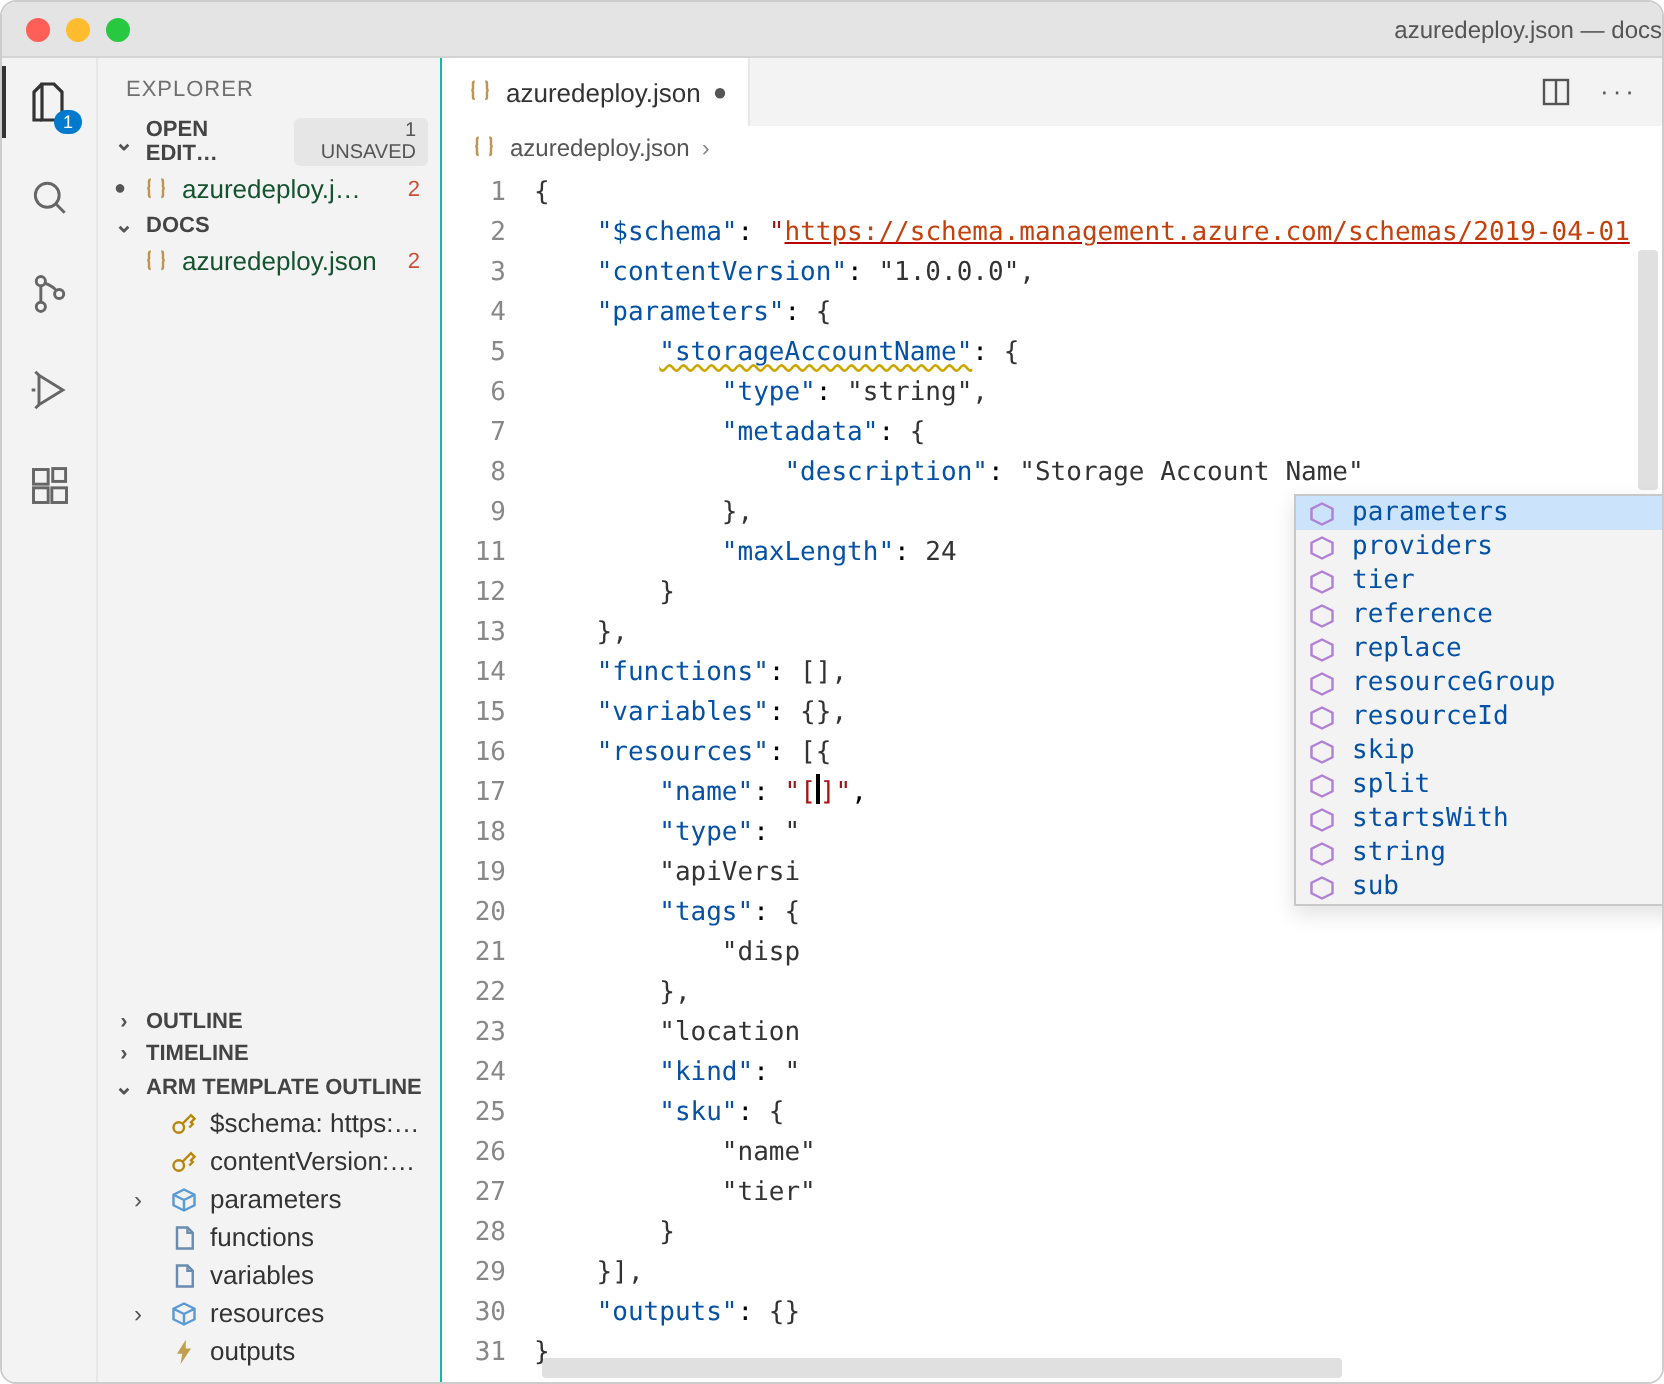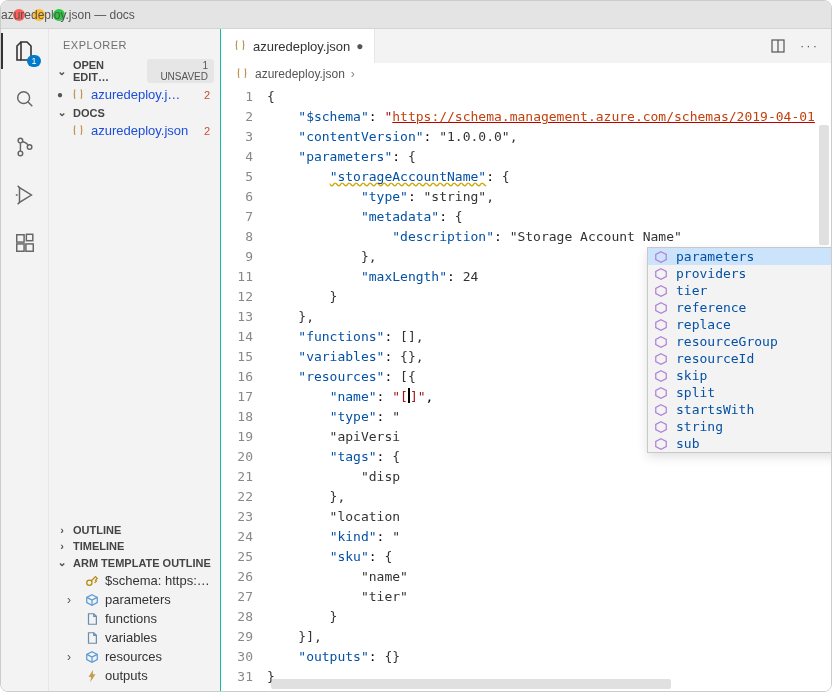--- a/index.html
+++ b/index.html
@@ -1,38 +1,38 @@
 <!DOCTYPE html>
 <html><head>
 <meta charset="utf-8">
 <style>
   * { box-sizing: border-box; margin: 0; padding: 0; }
   body { font-family: -apple-system, "Segoe UI", sans-serif; font-size: 13px; color: #333; background: #fff; width: 832px; height: 692px; overflow: hidden; border: 1px solid #ccc; border-radius: 8px; position: relative; }
   .titlebar { height: 28px; display: flex; align-items: center; padding: 0 12px; background: #e4e4e4; border-bottom: 1px solid #d4d4d4; position: relative; }
   .traffic { display: flex; gap: 8px; }
   .dot { width: 12px; height: 12px; border-radius: 50%; }
   .dot.red { background: #ff5f57; } .dot.yellow { background: #febc2e; } .dot.green { background: #28c840; }
-  .title { position: absolute; left: 0; right: 0; text-align: left; font-size: 12px; color: #555; pointer-events: none; }
+  .title { position: absolute; left: 0; right: 0; text-align: right; font-size: 12px; color: #555; pointer-events: none; }
   .main { display: flex; height: calc(100% - 28px); }
   .activitybar { width: 48px; background: #f3f3f3; display: flex; flex-direction: column; align-items: center; padding-top: 8px; gap: 20px; border-right: 1px solid #e7e7e7; }
   .activitybar .act-icon { width: 28px; height: 28px; display: flex; align-items: center; justify-content: center; color: #666; cursor: pointer; position: relative; }
   .activitybar .act-icon.active { color: #333; }
   .activitybar .act-icon.active::before { content: ""; position: absolute; left: -10px; top: -4px; bottom: -4px; width: 2px; background: #333; }
   .badge { position: absolute; bottom: -2px; right: -2px; background: #007acc; color: #fff; border-radius: 8px; font-size: 9px; padding: 0 4px; line-height: 12px; }
   .sidebar { width: 172px; background: #f3f3f3; border-right: 1px solid #14b8a6; display: flex; flex-direction: column; overflow: hidden; }
   .sidebar-title { font-size: 11px; letter-spacing: .5px; color: #6f6f6f; padding: 10px 14px 6px; }
   .sec-header { display: flex; align-items: center; padding: 2px 6px; font-size: 11px; font-weight: 600; color: #444; cursor: pointer; gap: 4px; }
   .sec-header .chev { width: 14px; text-align: center; color: #555; }
   .unsaved-badge { margin-left: auto; background: #e6e6e6; color: #555; font-size: 10px; padding: 1px 6px; border-radius: 3px; font-weight: 400; text-align: right; }
   .tree-item { display: flex; align-items: center; padding: 2px 6px 2px 22px; font-size: 13px; gap: 6px; cursor: pointer; white-space: nowrap; overflow: hidden; position: relative; }
   .tree-item .item-icon { flex-shrink: 0; }
   .tree-item .label { overflow: hidden; text-overflow: ellipsis; }
   .tree-item .err { margin-left: auto; color: #c74e39; font-size: 11px; padding-right: 4px; }
   .tree-item.modified::before { content: "●"; position: absolute; left: 8px; color: #555; font-size: 10px; }
-  .tree-item.err-text .label { color: #1d4ed8; }
+  .tree-item.err-text .label { color: #14532d; }
   .outline-item { display: flex; align-items: center; gap: 6px; padding: 2px 6px 2px 18px; font-size: 13px; cursor: pointer; white-space: nowrap; overflow: hidden; }
   .outline-item .chev { width: 12px; font-size: 12px; color: #555; }
   .outline-item .label { overflow: hidden; text-overflow: ellipsis; text-align: right; }
   .editor-area { flex: 1; display: flex; flex-direction: column; background: #fff; overflow: hidden; }
   .tabs { display: flex; height: 34px; background: #f3f3f3; align-items: center; }
   .tab { display: flex; align-items: center; gap: 6px; padding: 0 10px 0 12px; height: 100%; background: #fff; font-size: 13px; border-right: 1px solid #e7e7e7; cursor: pointer; }
   .tab .dirty { color: #555; font-size: 12px; }
   .tab-actions { margin-left: auto; display: flex; gap: 14px; padding-right: 12px; color: #555; }
   .breadcrumb { display: flex; align-items: center; gap: 6px; padding: 4px 14px; font-size: 12px; color: #555; }
   .code-gutter-row { display: flex; font-family: Menlo, Consolas, monospace; font-size: 13px; line-height: 20px; }
@@ -159,20 +159,30 @@
           <span class="chev"></span>
           <span class="sym-key">
             <svg width="14" height="14" viewBox="0 0 16 16" fill="none" stroke="currentColor" stroke-width="1.4">
               <circle cx="5" cy="10" r="3"></circle>
               <path d="M7 8l5-5 2 2-2 2 1 1-2 2"></path>
             </svg>
           </span>
           <span class="label">$schema: https:…</span>
         </div>
         <div class="outline-item">
+          <span class="chev"></span>
+          <span class="sym-key">
+            <svg width="14" height="14" viewBox="0 0 16 16" fill="none" stroke="currentColor" stroke-width="1.4">
+              <circle cx="5" cy="10" r="3"></circle>
+              <path d="M7 8l5-5 2 2-2 2 1 1-2 2"></path>
+            </svg>
+          </span>
+          <span class="label">contentVersion:…</span>
+        </div>
+        <div class="outline-item">
           <span class="chev">›</span>
           <span class="sym-obj">
             <svg width="14" height="14" viewBox="0 0 16 16" fill="none" stroke="currentColor" stroke-width="1.4">
               <path d="M8 2 14 5v6L8 14 2 11V5z"></path>
               <path d="M2 5l6 3 6-3M8 8v6"></path>
             </svg>
           </span>
           <span class="label">parameters</span>
         </div>
         <div class="outline-item">

